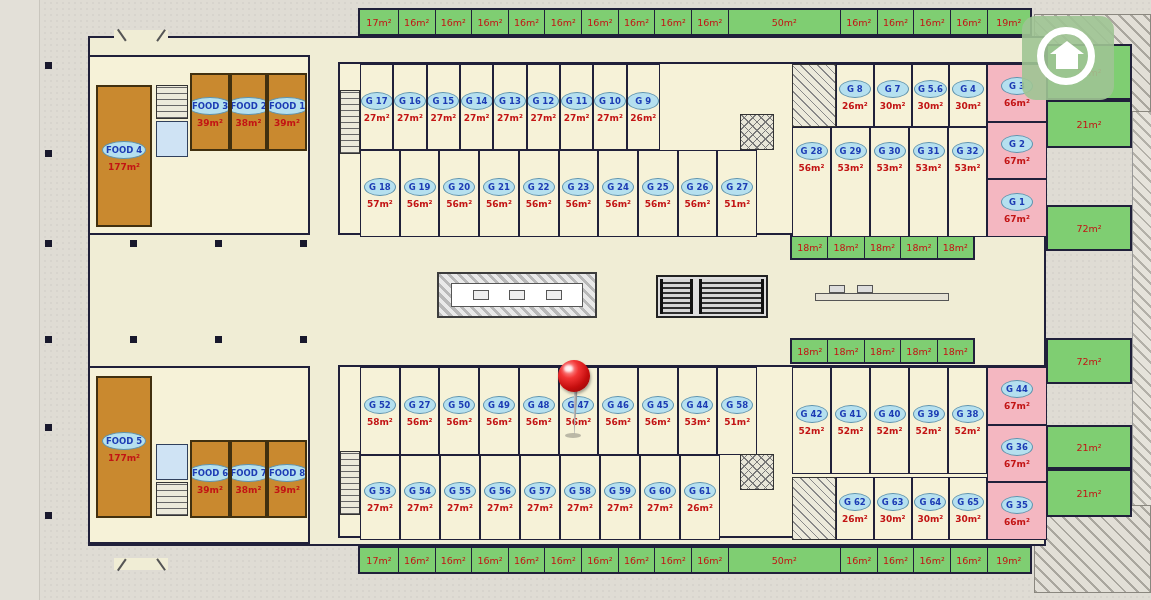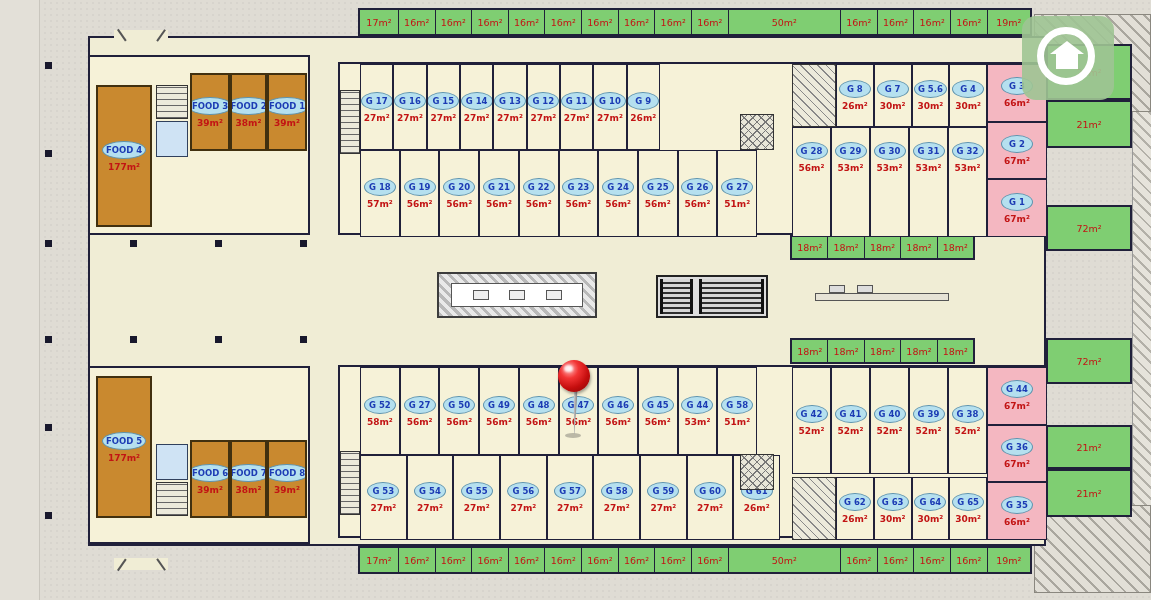--- a/index.html
+++ b/index.html
@@ -48,21 +48,21 @@
   .oval{min-width:32px;padding:0 3px;height:18px;background:var(--oval);border:1px solid var(--oval-b);
         border-radius:50%;display:flex;align-items:center;justify-content:center;font-size:8.5px;
         font-weight:bold;color:var(--blue);white-space:nowrap}
   .size{color:var(--red);font-size:9px;font-weight:bold;white-space:nowrap}
   .rown1{left:20px;top:0;width:300px;height:86px}
   .rown2{left:20px;top:86px;width:397px;height:87px}
   .rown3{left:496px;top:0;width:151px;height:63px}
   .rown4{left:452px;top:63px;width:195px;height:110px}
   .pinkn{left:647px;top:0;width:60px;height:173px}
   .rows1{left:20px;top:0;width:397px;height:88px}
-  .rows2{left:20px;top:88px;width:420px;height:85px}
+  .rows2{left:20px;top:88px;width:360px;height:85px}
   .rows3{left:452px;top:0;width:195px;height:107px}
   .rows4{left:496px;top:110px;width:151px;height:63px}
   .pinks{left:647px;top:0;width:60px;height:173px}
   
   .block{position:absolute;border:1px solid #333}
   .steps{background:repeating-linear-gradient(0deg,#666 0 1px,#eceadb 1px 6px)}
   .diag{background:repeating-linear-gradient(45deg,#888 0 1px,#eceadb 1px 6px)}
   .xh{background:repeating-linear-gradient(45deg,#777 0 1px,transparent 1px 6px),
              repeating-linear-gradient(-45deg,#777 0 1px,transparent 1px 6px),#e8e6d8}
   .blue{background:#cfe3f4;border:1px solid #30405c}

